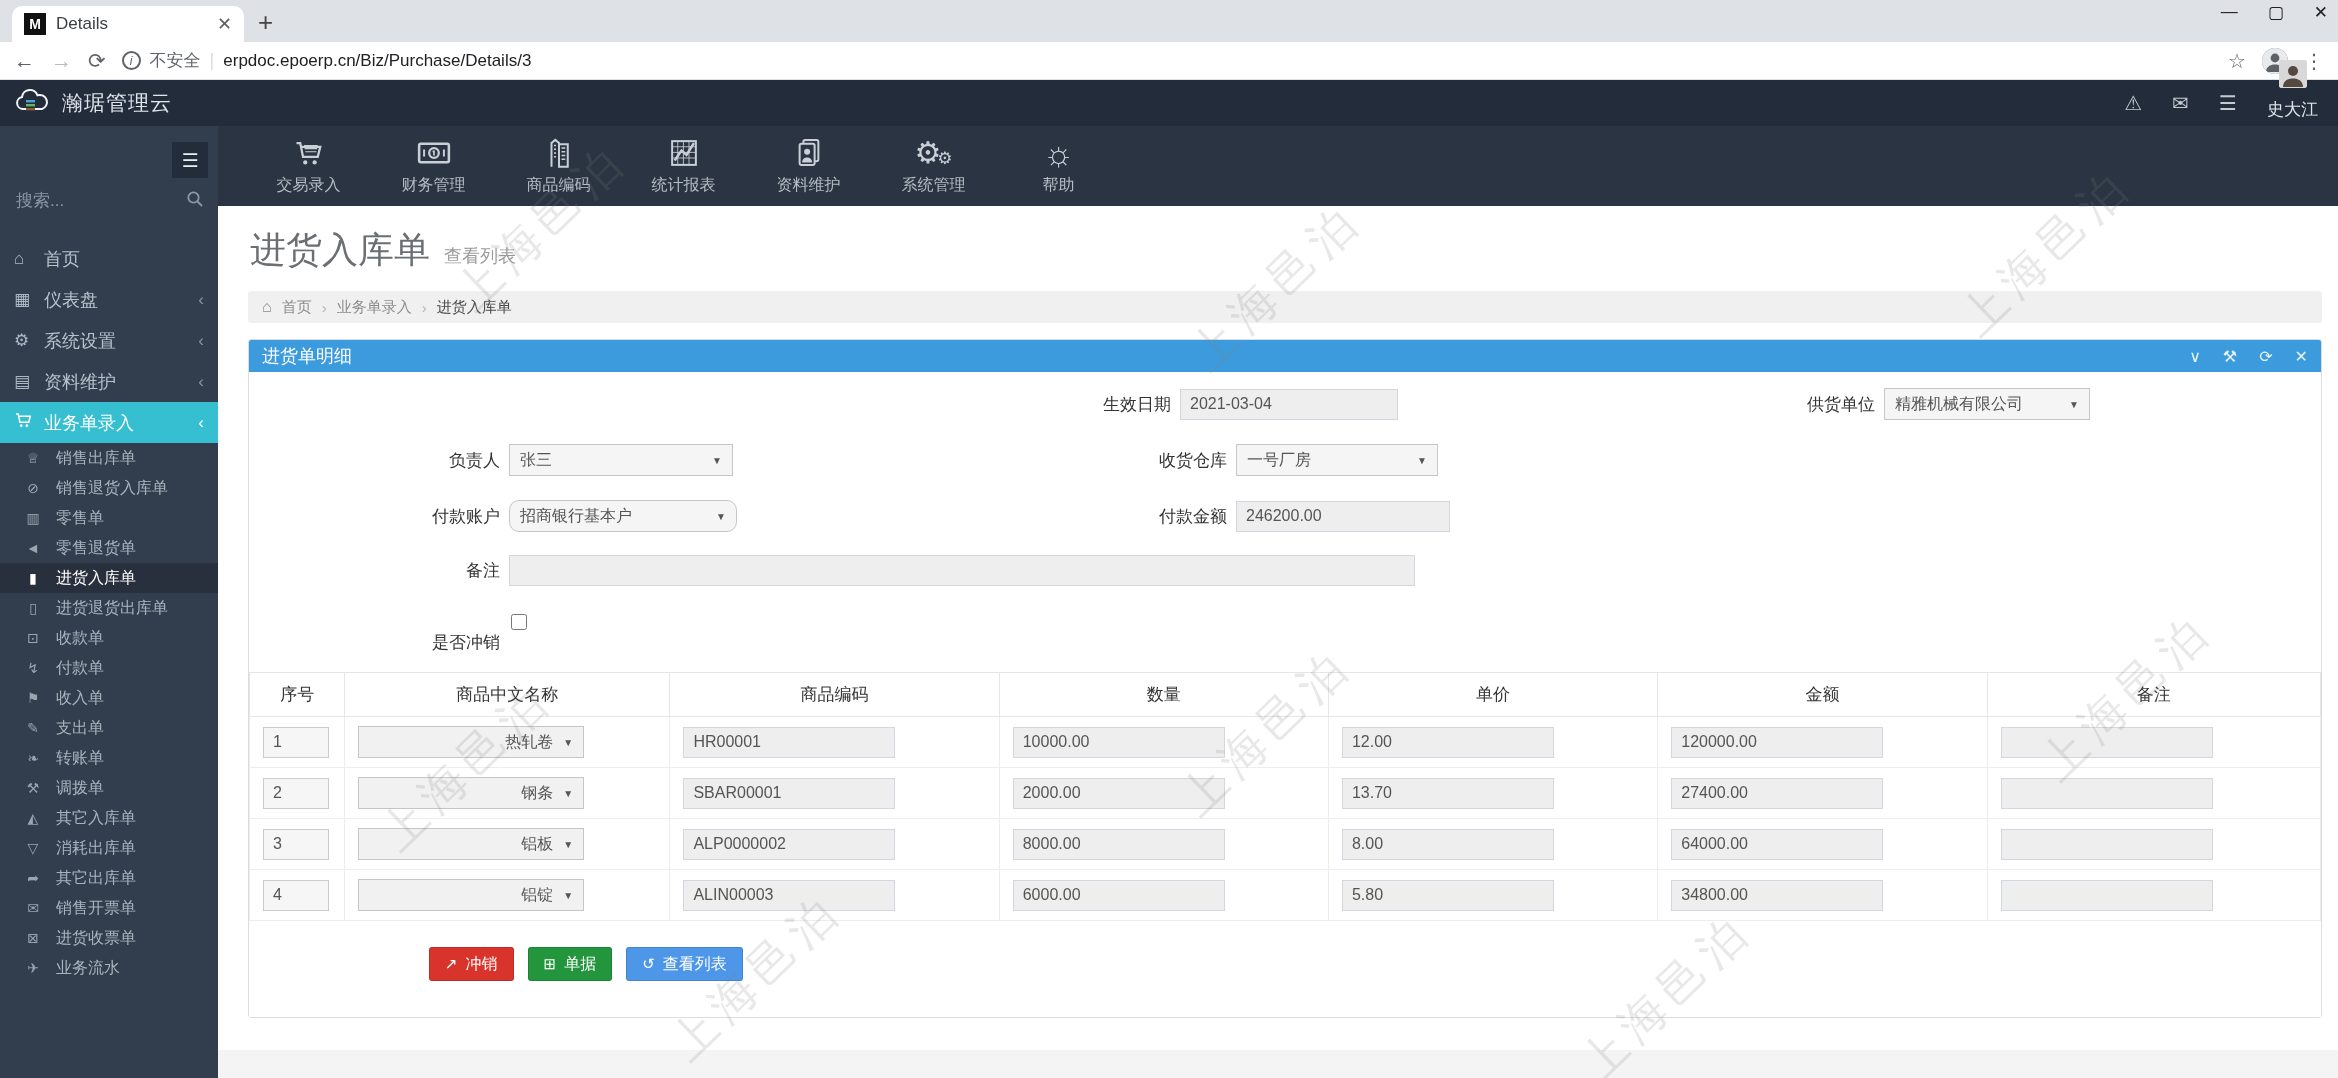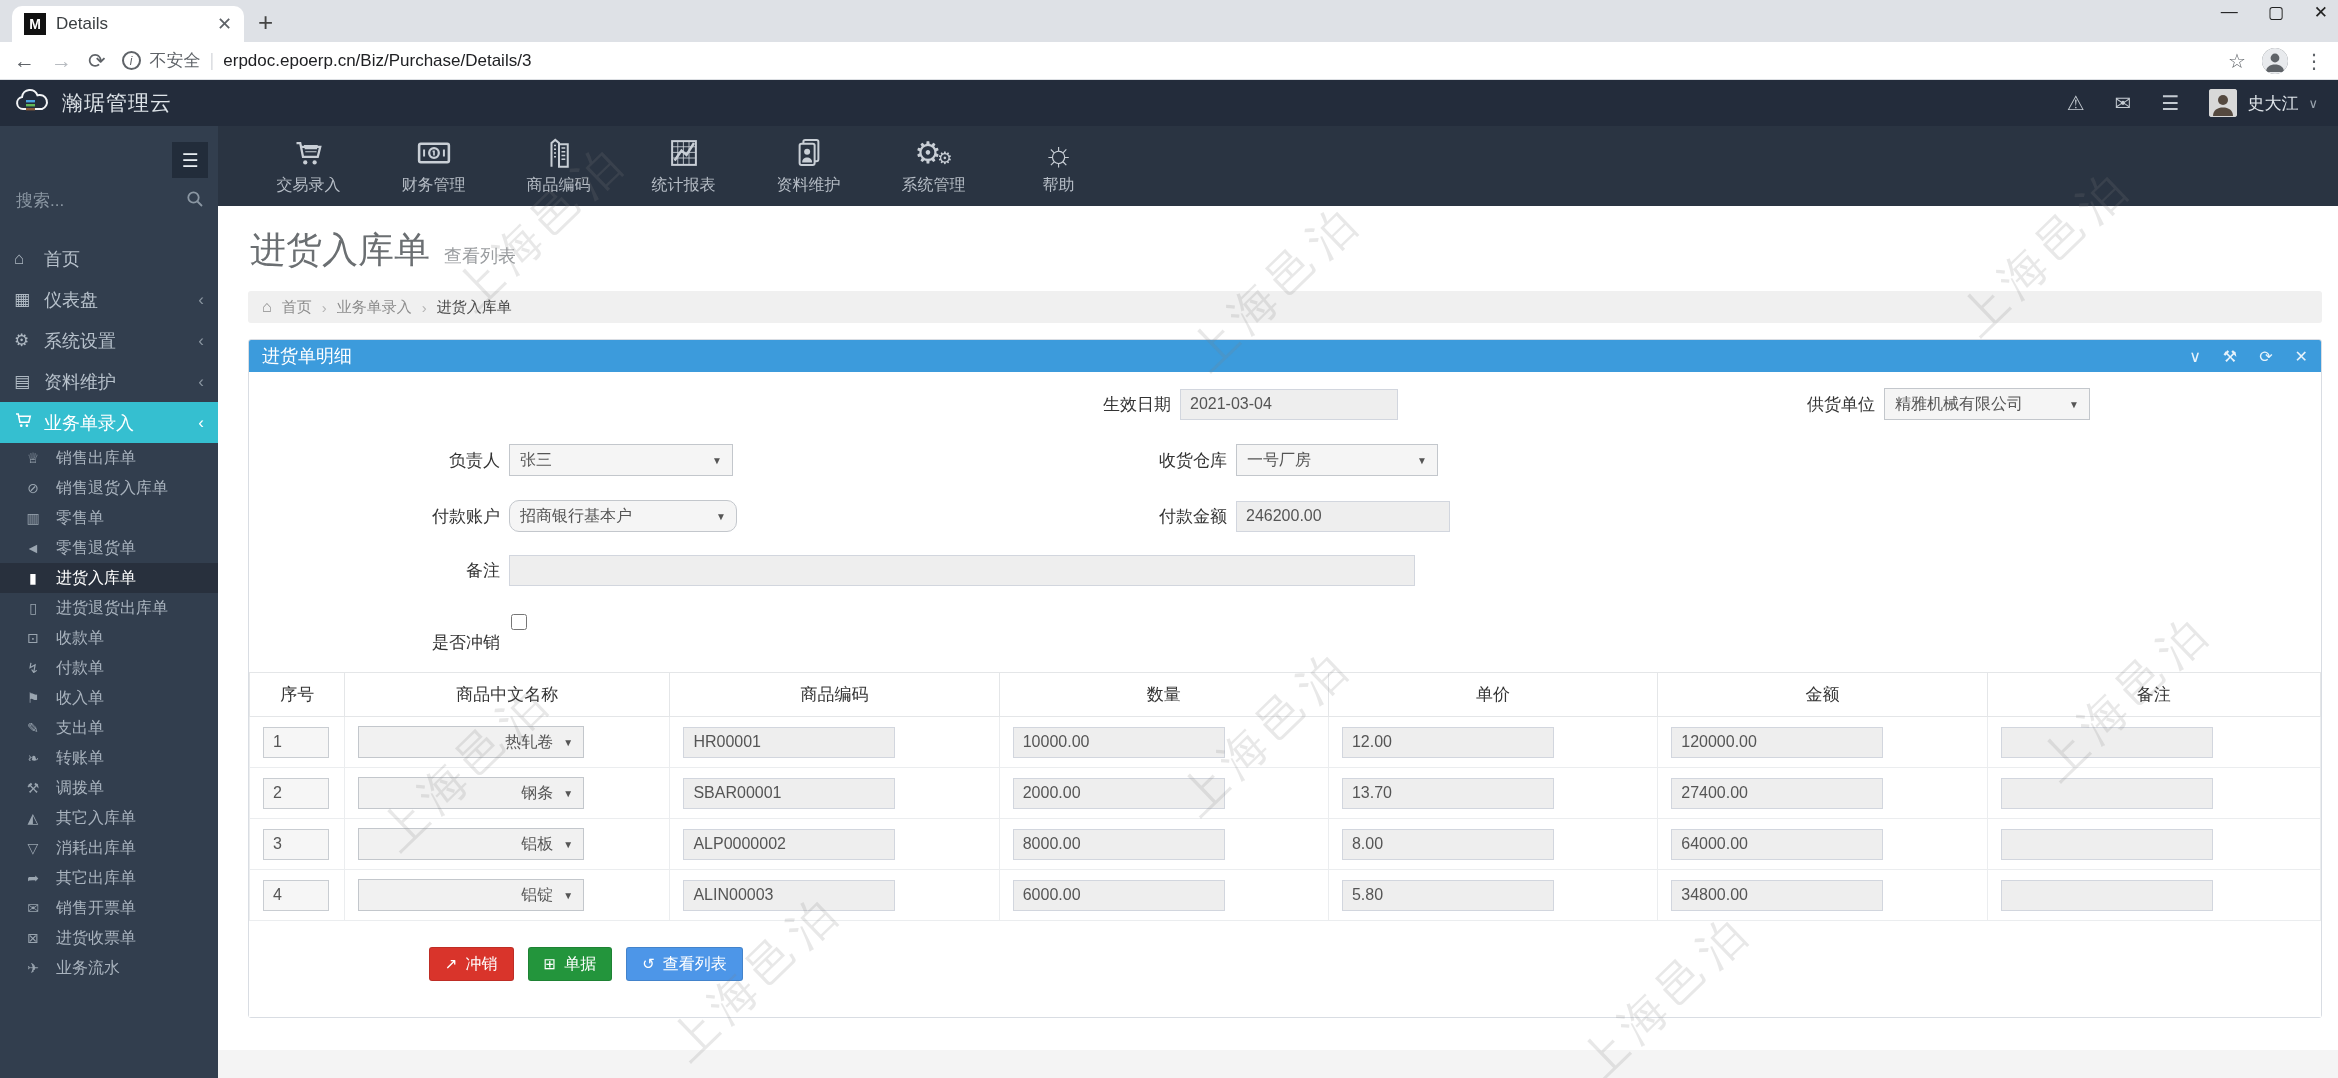--- a/index.html
+++ b/index.html
@@ -27,21 +27,21 @@
   .star { font-size:20px; color:#5f6368; cursor:pointer; }
   .chrome-avatar { width:26px; height:26px; border-radius:50%; background:#6a6f75; display:flex; align-items:center; justify-content:center; overflow:hidden; }
   .dots { font-size:20px; color:#5f6368; cursor:pointer; }
 
   
   .app-header { height:46px; background:#232c3b; display:flex; align-items:center; color:#e9edf1; padding:0 20px 0 14px; }
   .brand-wrap { display:flex; align-items:center; gap:12px; }
   .brand-name { font-size:21px; color:#dfe5ea; letter-spacing:1px; }
   .header-right { margin-left:auto; display:flex; align-items:center; gap:30px; }
   .hdr-icon { font-size:20px; color:#c3cad1; cursor:pointer; }
-  .user-chip { display:flex; align-items:center; gap:10px; cursor:pointer; }
+  .user-chip { display:flex; align-items:center; gap:10px; cursor:pointer;flex-direction:column; }
   .user-avatar { width:28px; height:28px; border-radius:3px; background:#d8d8d8; overflow:hidden; flex:none; }
   .user-name { font-size:17px; color:#dfe5ea; }
   .caret-down { font-size:13px; color:#9aa4ae; }
 
   
   .layout { display:flex; height:952px; }
 
   
   .sidebar { width:218px; background:#323e4e; color:#b8c2cc; flex:none; display:flex; flex-direction:column; }
   .side-brand { height:62px; background:#2a3443; color:#fff; font-size:33px; display:flex; align-items:center; padding-left:16px; letter-spacing:1px; flex:none; }

